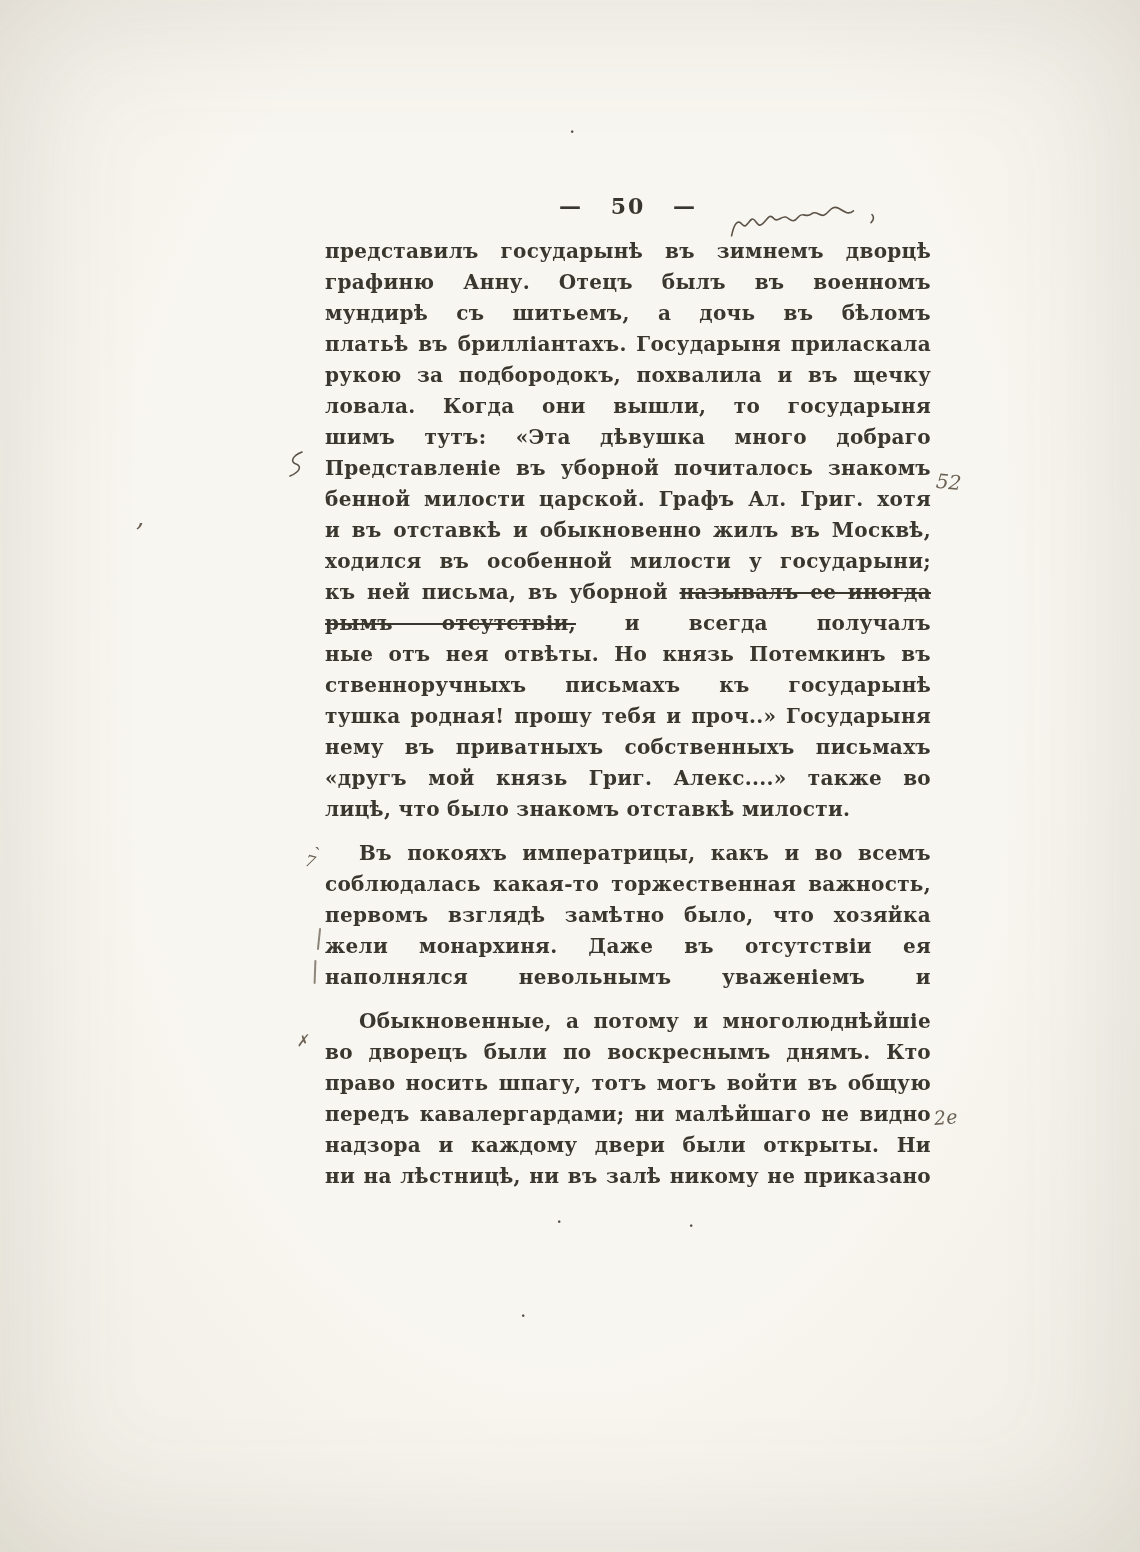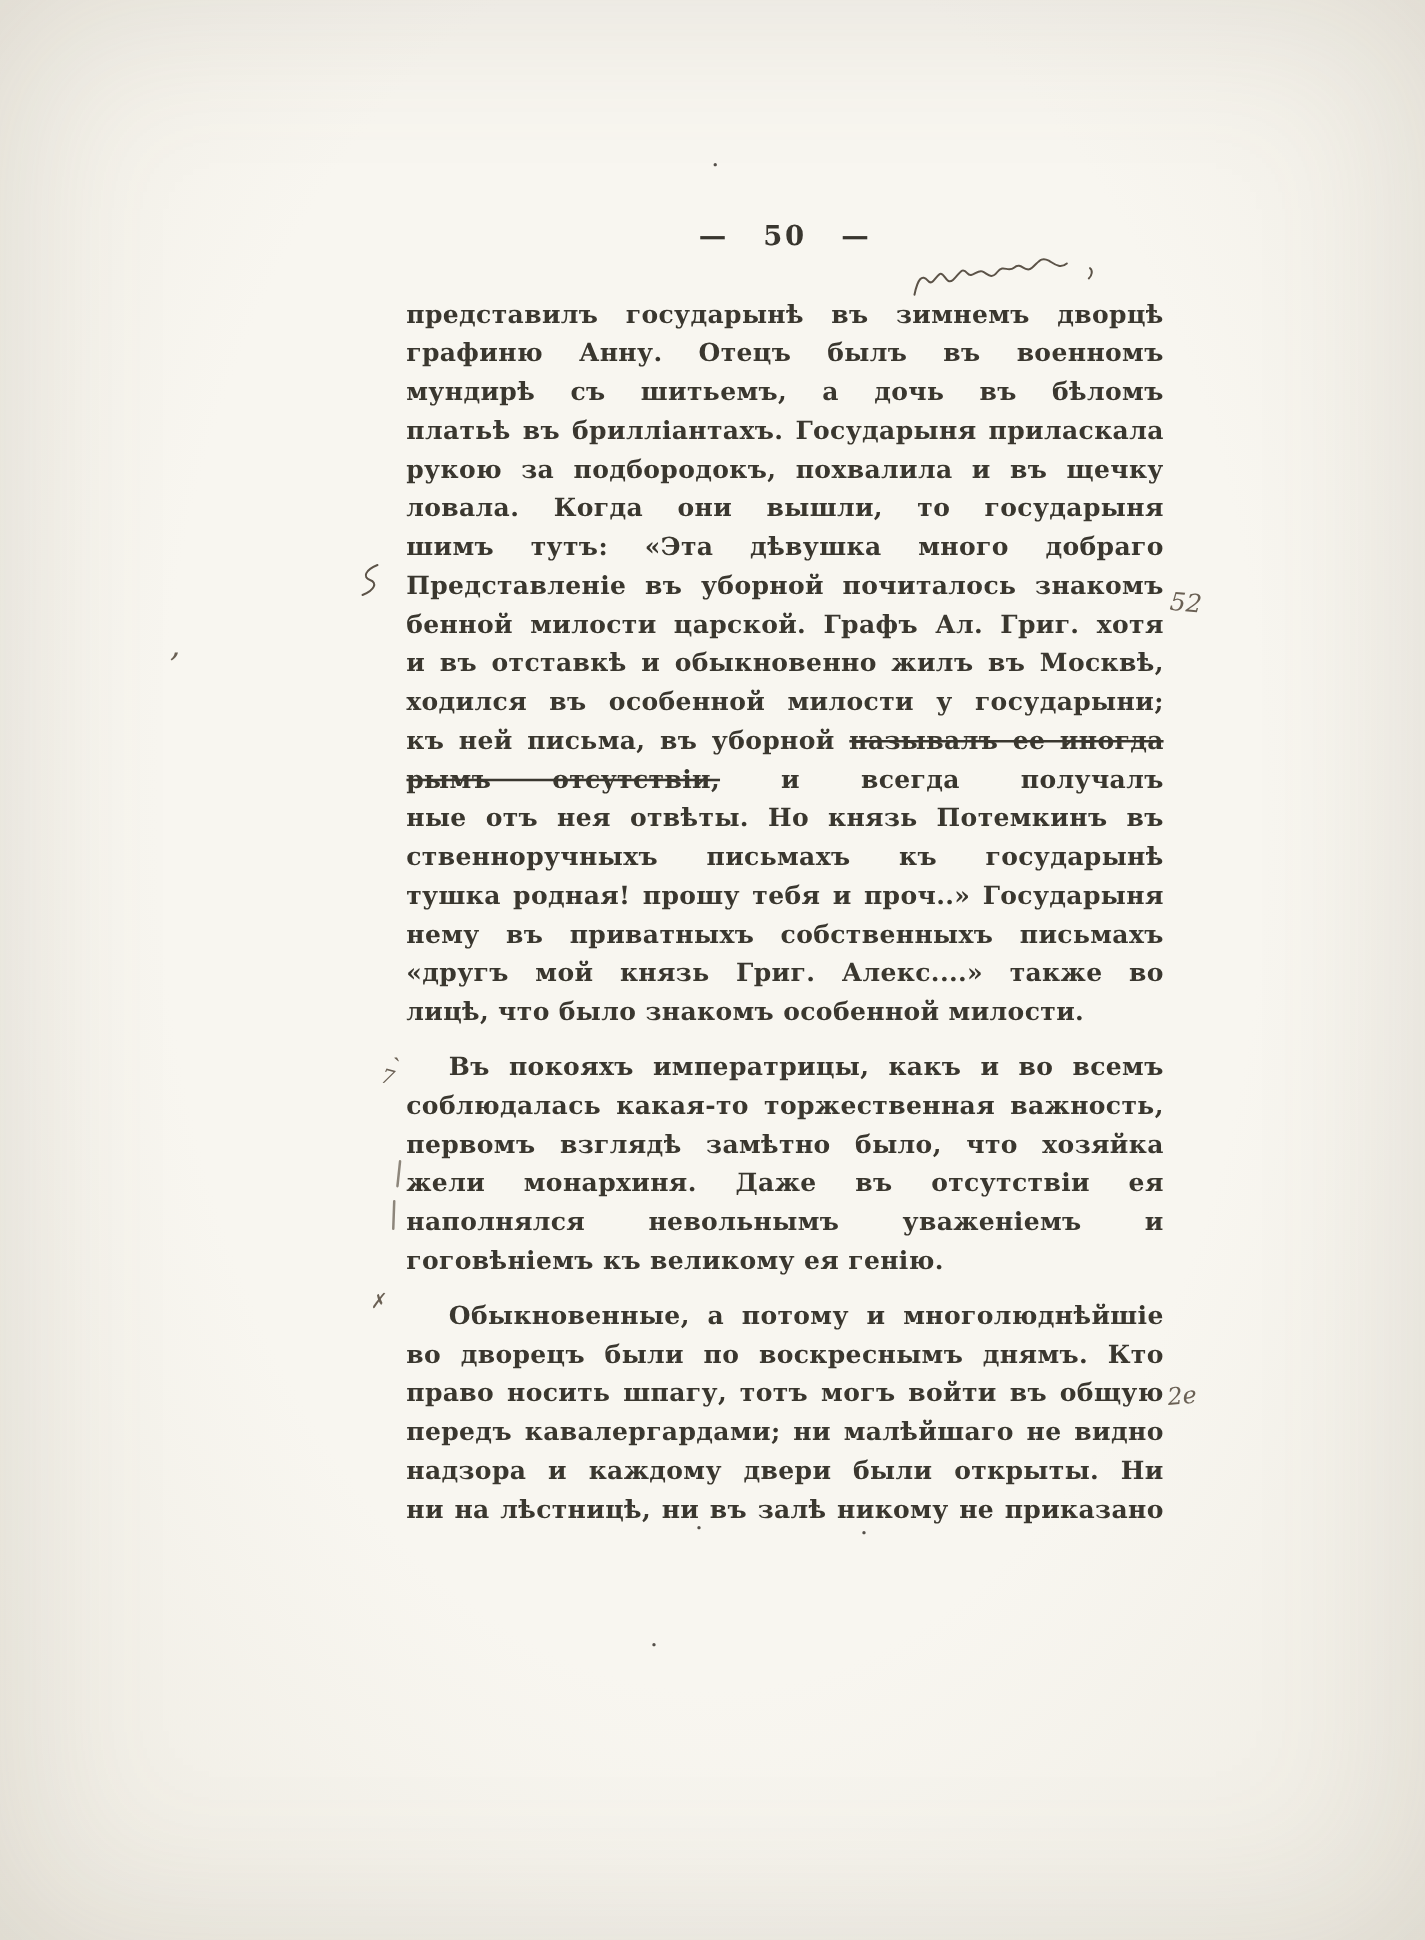--- a/index.html
+++ b/index.html
@@ -7,21 +7,21 @@
     width:1140px;height:1552px;position:relative;overflow:hidden;
     background:#f5f3ec;
     font-family:"DejaVu Serif","Liberation Serif",serif;
   }
   .page{
     position:absolute;inset:0;
     background:radial-gradient(ellipse at 50% 42%, #f8f6f0 55%, #eeebe2 100%);
     box-shadow: inset 0 0 140px rgba(120,108,86,0.16);
   }
   .page-number{
-    position:absolute;top:176px;left:325px;width:606px;
+    position:absolute;top:193px;left:325px;width:606px;
     text-align:center;font-size:22px;font-weight:bold;color:#39362f;
     letter-spacing:2px;word-spacing:18px;
   }
   .text-block{
     position:absolute;left:325px;top:236px;width:606px;
     color:#3a372f;font-size:20px;font-weight:bold;letter-spacing:0.3px;
   }
   .para{margin:0;}
   .para + .para{margin-top:13px;}
   .line{
@@ -70,29 +70,28 @@
         <div class="line">бенной милости царской. Графъ Ал. Григ. хотя былъ</div>
         <div class="line">и въ отставкѣ и обыкновенно жилъ въ Москвѣ, но на-</div>
         <div class="line">ходился въ особенной милости у государыни; писалъ</div>
         <div class="line"><span>къ ней письма, въ уборной </span><span class="struck">называлъ ее иногда доб-</span></div>
         <div class="line"><span class="struck">рымъ отсутствіи,</span><span> и всегда получалъ собственноруч-</span></div>
         <div class="line">ные отъ нея отвѣты. Но князь Потемкинъ въ соб-</div>
         <div class="line">ственноручныхъ письмахъ къ государынѣ писалъ: «Ма-</div>
         <div class="line">тушка родная! прошу тебя и проч..» Государыня къ</div>
         <div class="line">нему въ приватныхъ собственныхъ письмахъ писала:</div>
         <div class="line">«другъ мой князь Григ. Алекс....» также во второмъ</div>
-        <div class="line last">лицѣ, что было знакомъ особенной милости.</div>
+        <div class="line last">лицѣ, что было знакомъ отставкѣ милости.</div>
       </div>
       <div class="para indent">
         <div class="line">Въ покояхъ императрицы, какъ и во всемъ дворцѣ,</div>
         <div class="line">соблюдалась какая-то торжественная важность, при</div>
         <div class="line">первомъ взглядѣ замѣтно было, что хозяйка болѣе, не-</div>
         <div class="line">жели монархиня. Даже въ отсутствіи ея посѣтитель</div>
         <div class="line">наполнялся невольнымъ уваженіемъ и внутреннимъ бла-</div>
-        <div class="line last">гоговѣніемъ къ великому ея генію.</div>
       </div>
       <div class="para indent">
         <div class="line">Обыкновенные, а потому и многолюднѣйшіе пріѣзды</div>
         <div class="line">во дворецъ были по воскреснымъ днямъ. Кто имѣлъ</div>
         <div class="line">право носить шпагу, тотъ могъ войти въ общую залу</div>
         <div class="line">передъ кавалергардами; ни малѣйшаго не видно было</div>
         <div class="line">надзора и каждому двери были открыты. Ни внизу,</div>
         <div class="line last">ни на лѣстницѣ, ни въ залѣ никому не приказано было</div>
       </div>
     </div>

